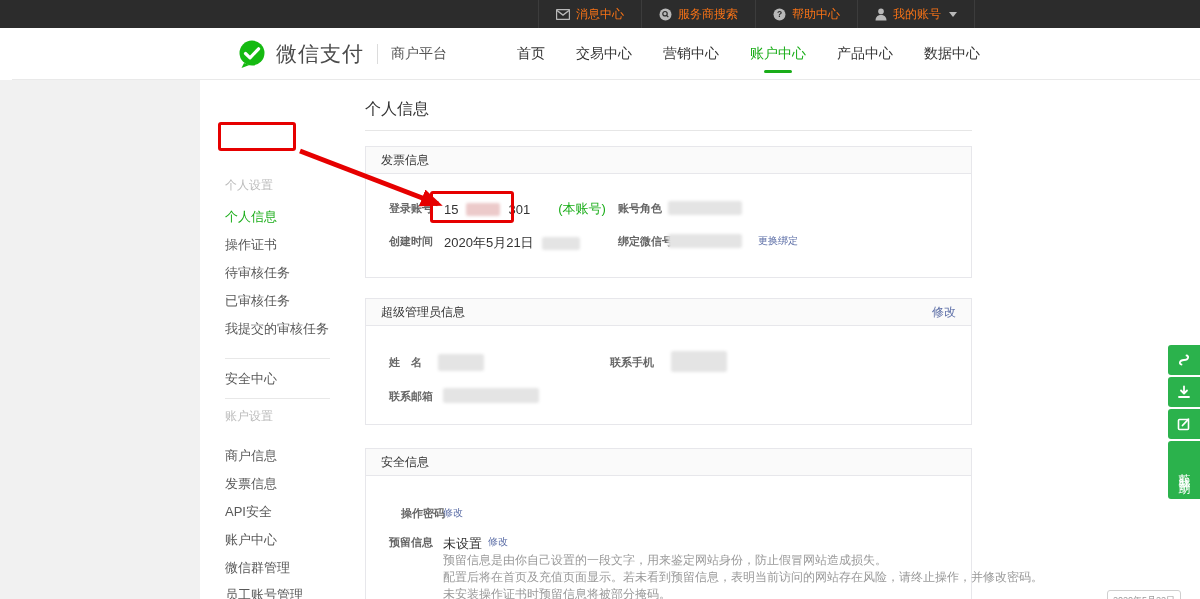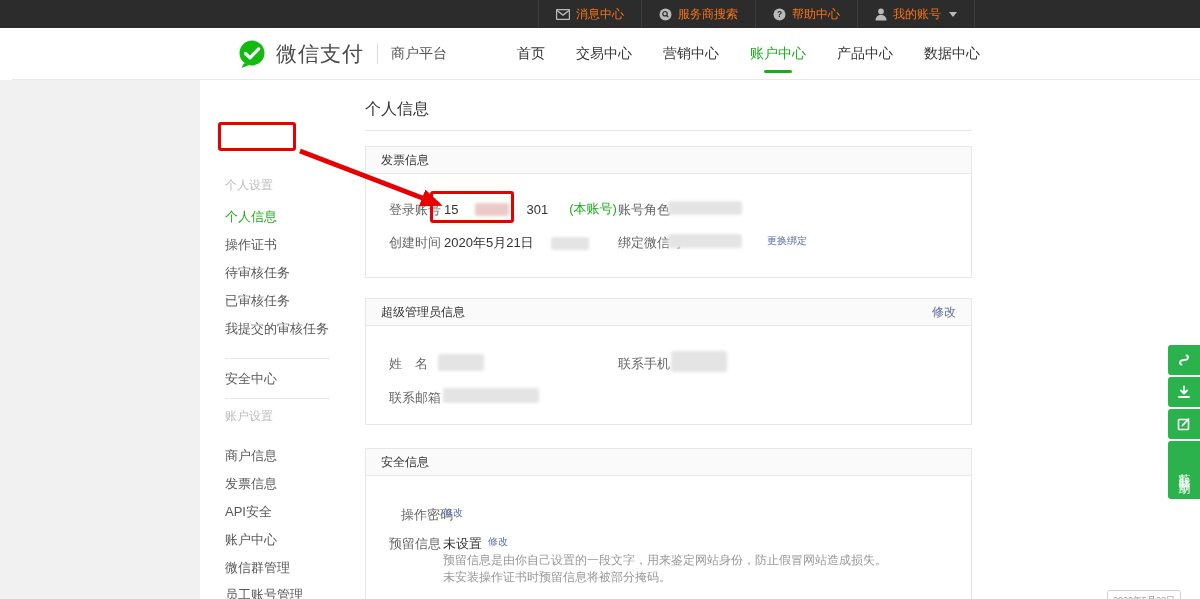--- a/index.html
+++ b/index.html
@@ -38,22 +38,22 @@
   .side-div { position:absolute; left:25px; width:105px; height:1px; background:#e8e8e8; }
 
   
   .page-title { position:absolute; left:365px; top:99px; font-size:16px; color:#333; }
   .title-div { position:absolute; left:365px; top:130px; width:607px; height:1px; background:#e6e6e6; }
 
   .card { position:absolute; left:365px; width:607px; background:#fff; border:1px solid #e7e7eb; }
   .card-head { position:relative; height:27px; background:#fafafa; border-bottom:1px solid #e7e7eb;
     display:flex; align-items:center; justify-content:space-between; padding:0 15px; }
   .card-title { font-size:12px; color:#333; }
-  .lbl { position:absolute; font-size:13px; color:#666; white-space:nowrap; }
-  .val { position:absolute; font-size:13px; color:#333; display:flex; align-items:center; gap:17px; white-space:nowrap; }
+  .lbl { position:absolute; font-size:11px; color:#666; white-space:nowrap;font-weight:bold; }
+  .val { position:absolute; font-size:13px; color:#333; display:flex; align-items:center; gap:8px; white-space:nowrap; }
   .link { color:#5b6da6; cursor:pointer; font-size:10px; }
   .tag-green { color:#1aad19; }
   .redact { display:inline-block; background:#e4e4e4; border-radius:2px; filter:blur(1.5px); }
   .redact.pink { background:#eccaca; }
   .tips { position:absolute; left:77px; top:103px; font-size:12px; color:#999; line-height:17px; white-space:nowrap; }
 
   
   .anno-box { position:absolute; border:3px solid #e60000; border-radius:3px; pointer-events:none; }
   .anno-arrow { position:absolute; pointer-events:none; }
 
@@ -167,21 +167,21 @@
 
   <div class="card" style="top:146px; height:132px;">
     <div class="card-head">
       <span class="card-title">发票信息</span>
     </div>
     <span class="lbl" style="left:23px; top:54px;">登录账号</span>
     <div class="val" style="left:78px; top:53px;">
       <span>15</span>
       <span class="redact pink" style="width:34px; height:13px;"></span>
       <span>301</span>
-      <span class="tag-green" style="margin-left:4px;">(本账号)</span>
+      <span class="tag-green" style="margin-left:20px;">(本账号)</span>
     </div>
     <span class="lbl" style="left:252px; top:54px;">账号角色</span>
     <span class="redact" style="position:absolute; left:302px; top:54px; width:74px; height:14px;"></span>
     <span class="lbl" style="left:23px; top:87px;">创建时间</span>
     <div class="val" style="left:78px; top:87px;">
       <span>2020年5月21日</span>
       <span class="redact" style="width:38px; height:13px;"></span>
     </div>
     <span class="lbl" style="left:252px; top:87px;">绑定微信号</span>
     <div class="val" style="left:302px; top:87px;">
@@ -190,37 +190,38 @@
     </div>
   </div>
 
   <div class="card" style="top:298px; height:127px;">
     <div class="card-head">
       <span class="card-title">超级管理员信息</span>
       <span class="link" style="font-size:12px;">修改</span>
     </div>
     <span class="lbl" style="left:23px; top:56px;">姓　名</span>
     <span class="redact" style="position:absolute; left:72px; top:55px; width:46px; height:17px;"></span>
-    <span class="lbl" style="left:252px; top:56px;text-align:right;">联系手机</span>
+    <span class="lbl" style="left:244px; top:56px;text-align:right;">联系手机</span>
     <span class="redact" style="position:absolute; left:305px; top:52px; width:56px; height:21px;"></span>
     <span class="lbl" style="left:23px; top:90px;">联系邮箱</span>
     <span class="redact" style="position:absolute; left:77px; top:89px; width:96px; height:15px;"></span>
   </div>
 
   <div class="card" style="top:448px; height:151px; border-bottom:none;">
     <div class="card-head">
       <span class="card-title">安全信息</span>
     </div>
     <span class="lbl" style="left:23px; top:57px;margin-left:12px;">操作密码</span>
     <span class="link" style="position:absolute; left:77px; top:57px;">修改</span>
     <span class="lbl" style="left:23px; top:86px;">预留信息</span>
     <span style="position:absolute; left:77px; top:86px; font-size:13px; color:#333;">未设置</span>
     <span class="link" style="position:absolute; left:122px; top:86px;">修改</span>
     <div class="tips">
       <div>预留信息是由你自己设置的一段文字，用来鉴定网站身份，防止假冒网站造成损失。</div>
+      <div>配置后将在首页及充值页面显示。若未看到预留信息，表明当前访问的网站存在风险，请终止操作，并修改密码。</div>
       <div>未安装操作证书时预留信息将被部分掩码。</div>
     </div>
   </div>
 
   <div class="anno-box" style="left:218px; top:122px; width:78px; height:29px;"></div>
   <div class="anno-box" style="left:430px; top:191px; width:84px; height:32px;"></div>
   <svg class="anno-arrow" style="left:296px; top:146px;" width="162" height="72" viewBox="0 0 162 72">
     <defs>
       <marker id="arrh" markerWidth="4.4" markerHeight="3.6" refX="3.4" refY="1.8" orient="auto">
         <path d="M0,0 L4.4,1.8 L0,3.6 Z" fill="#e60000"></path>

